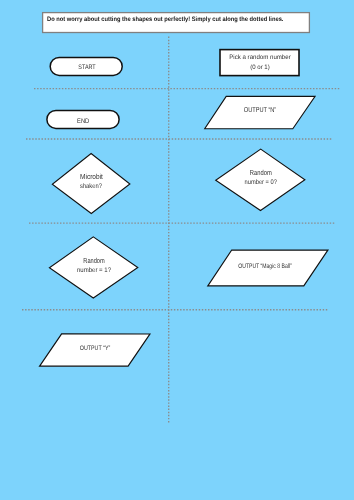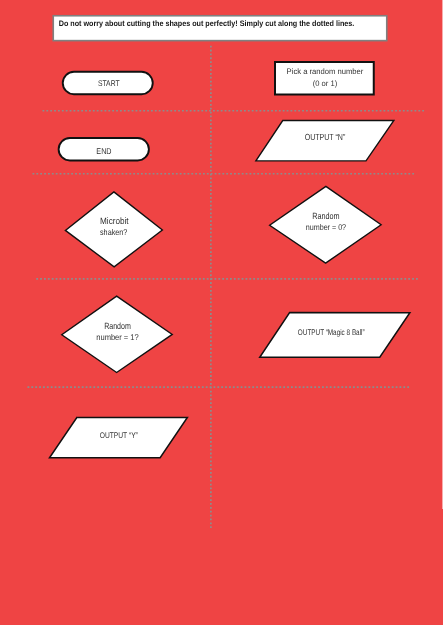--- a/index.html
+++ b/index.html
@@ -1,18 +1,18 @@
 <!DOCTYPE html>
 <html><head>
 <meta charset="utf-8">
 <style>
   html,body{margin:0;padding:0;background:#fff;}
   *{-webkit-font-smoothing:antialiased;text-rendering:geometricPrecision;}
   body{width:354px;height:500px;overflow:hidden;font-family:"Liberation Sans",sans-serif;}
-  #page{position:relative;width:354px;height:500px;background:#ef4444;}
+  #page{position:relative;width:354px;height:500px;background:#7dd3fc;}
   svg{position:absolute;left:0;top:0;}
   .lbl{position:absolute;color:#313131;font-family:"Liberation Sans",sans-serif;white-space:pre;}
   .cond{transform-origin:left top;}
 </style>
 </head>
 <body>
 
 <div id="page">
   <svg width="354" height="500">
 

